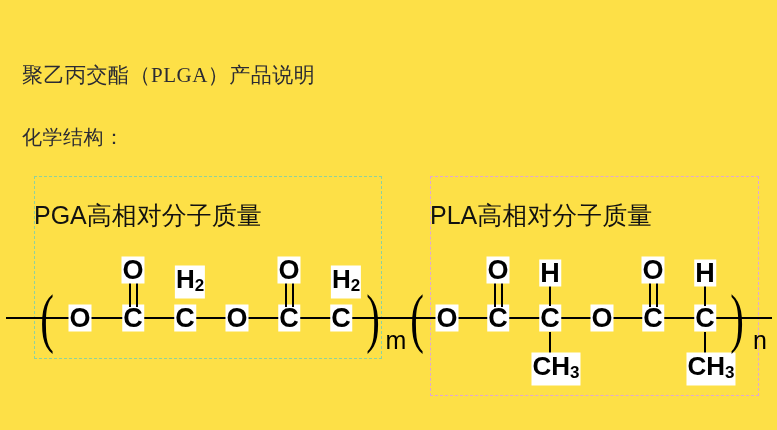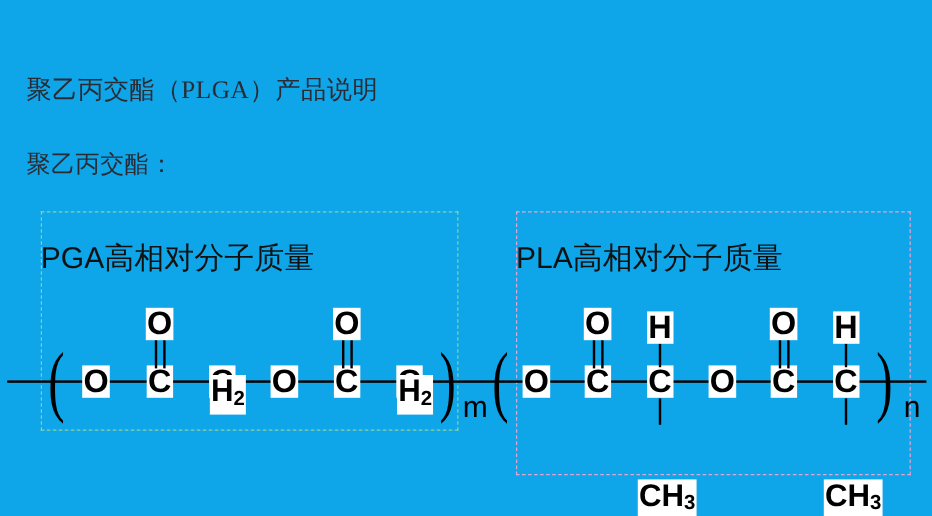--- a/index.html
+++ b/index.html
@@ -14,21 +14,21 @@
     overflow: hidden;
     font-family: "Liberation Sans", sans-serif;
     color: #1a1a1a;
   }
 
   #page-root {
     position: absolute;
     left: 0; top: 0;
     width: 777px;
     height: 430px;
-    background: #0ea5e9;
+    background: #fde047;
     text-decoration: underline;
   }
 
   
   .doc-title {
     position: absolute;
     left: 22px;
     top: 62px;
     font-family: "Liberation Serif", serif;
     font-size: 21px;
@@ -99,21 +99,20 @@
     font-size: 27px;
     line-height: 27px;
     color: #000000;
     transform: translate(-50%, -50%);
     white-space: nowrap;
     background: #ffffff;
     padding: 0 1px;
   }
   .atom.sub-group {
     font-size: 26px;
-    margin-top: 47px;
   }
   .atom .sub {
     font-size: 17px;
     vertical-align: -3px;
   }
 
   .bond {
     position: absolute;
     background: #000000;
   }
@@ -145,21 +144,21 @@
     white-space: nowrap;
   }
 </style>
 </head>
 <body>
 
 <div id="page-root">
 
   <div class="doc-title">聚乙丙交酯（PLGA）产品说明</div>
 
-  <div class="doc-subtitle">聚乙丙交酯：</div>
+  <div class="doc-subtitle">化学结构：</div>
 
   <div id="structure">
 
     <div class="region-box pga"></div>
     <div class="region-box pla"></div>
 
     <div class="region-label pga">PGA高相对分子质量</div>
     <div class="region-label pla">PLA高相对分子质量</div>
 
     <div class="bond h" style="left:6px;  top:158px; width:766px;"></div>

